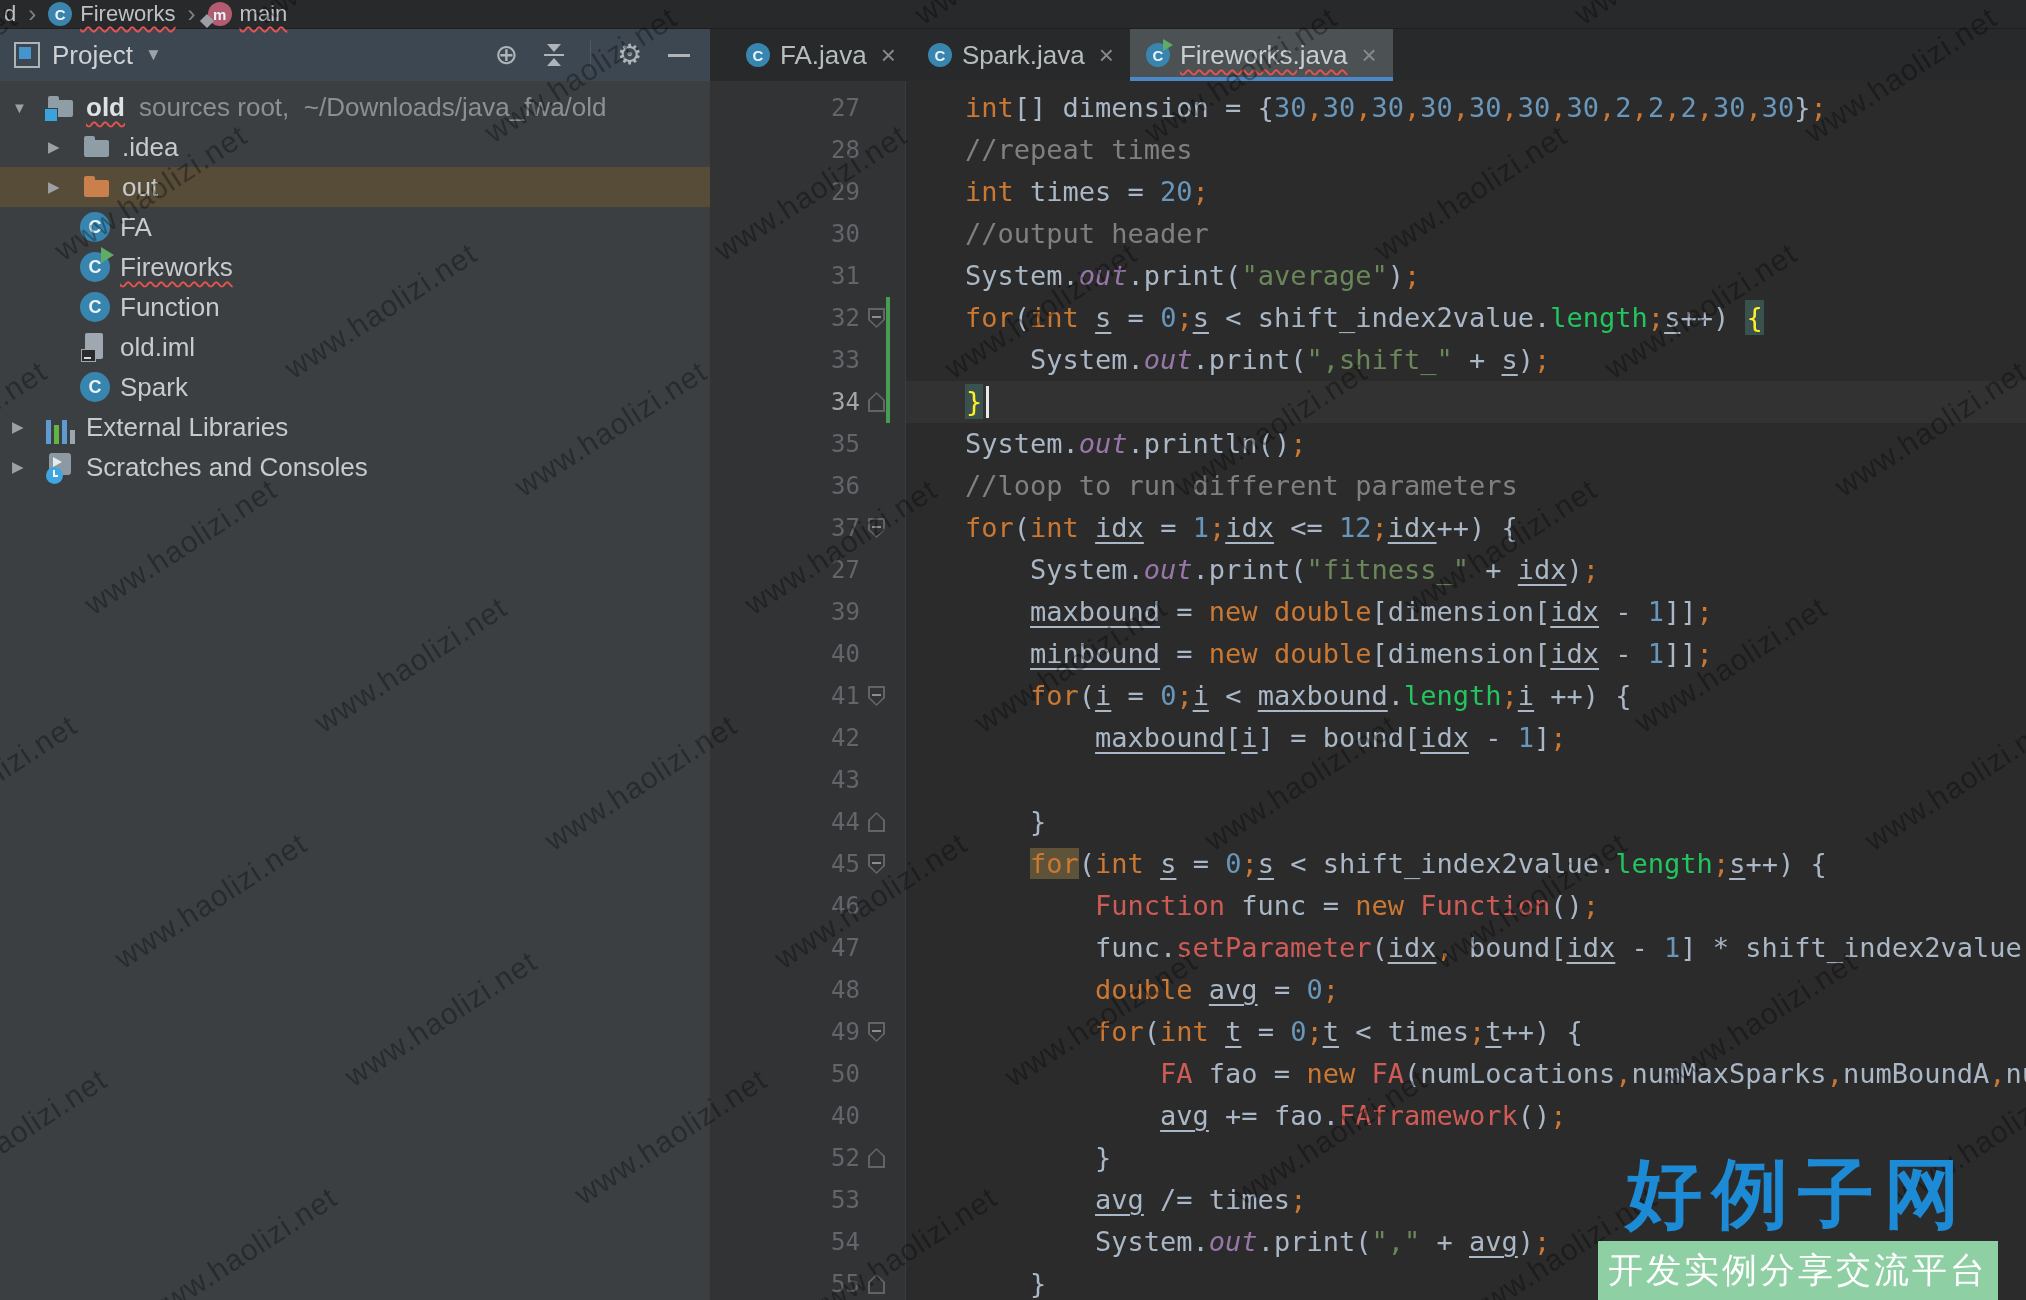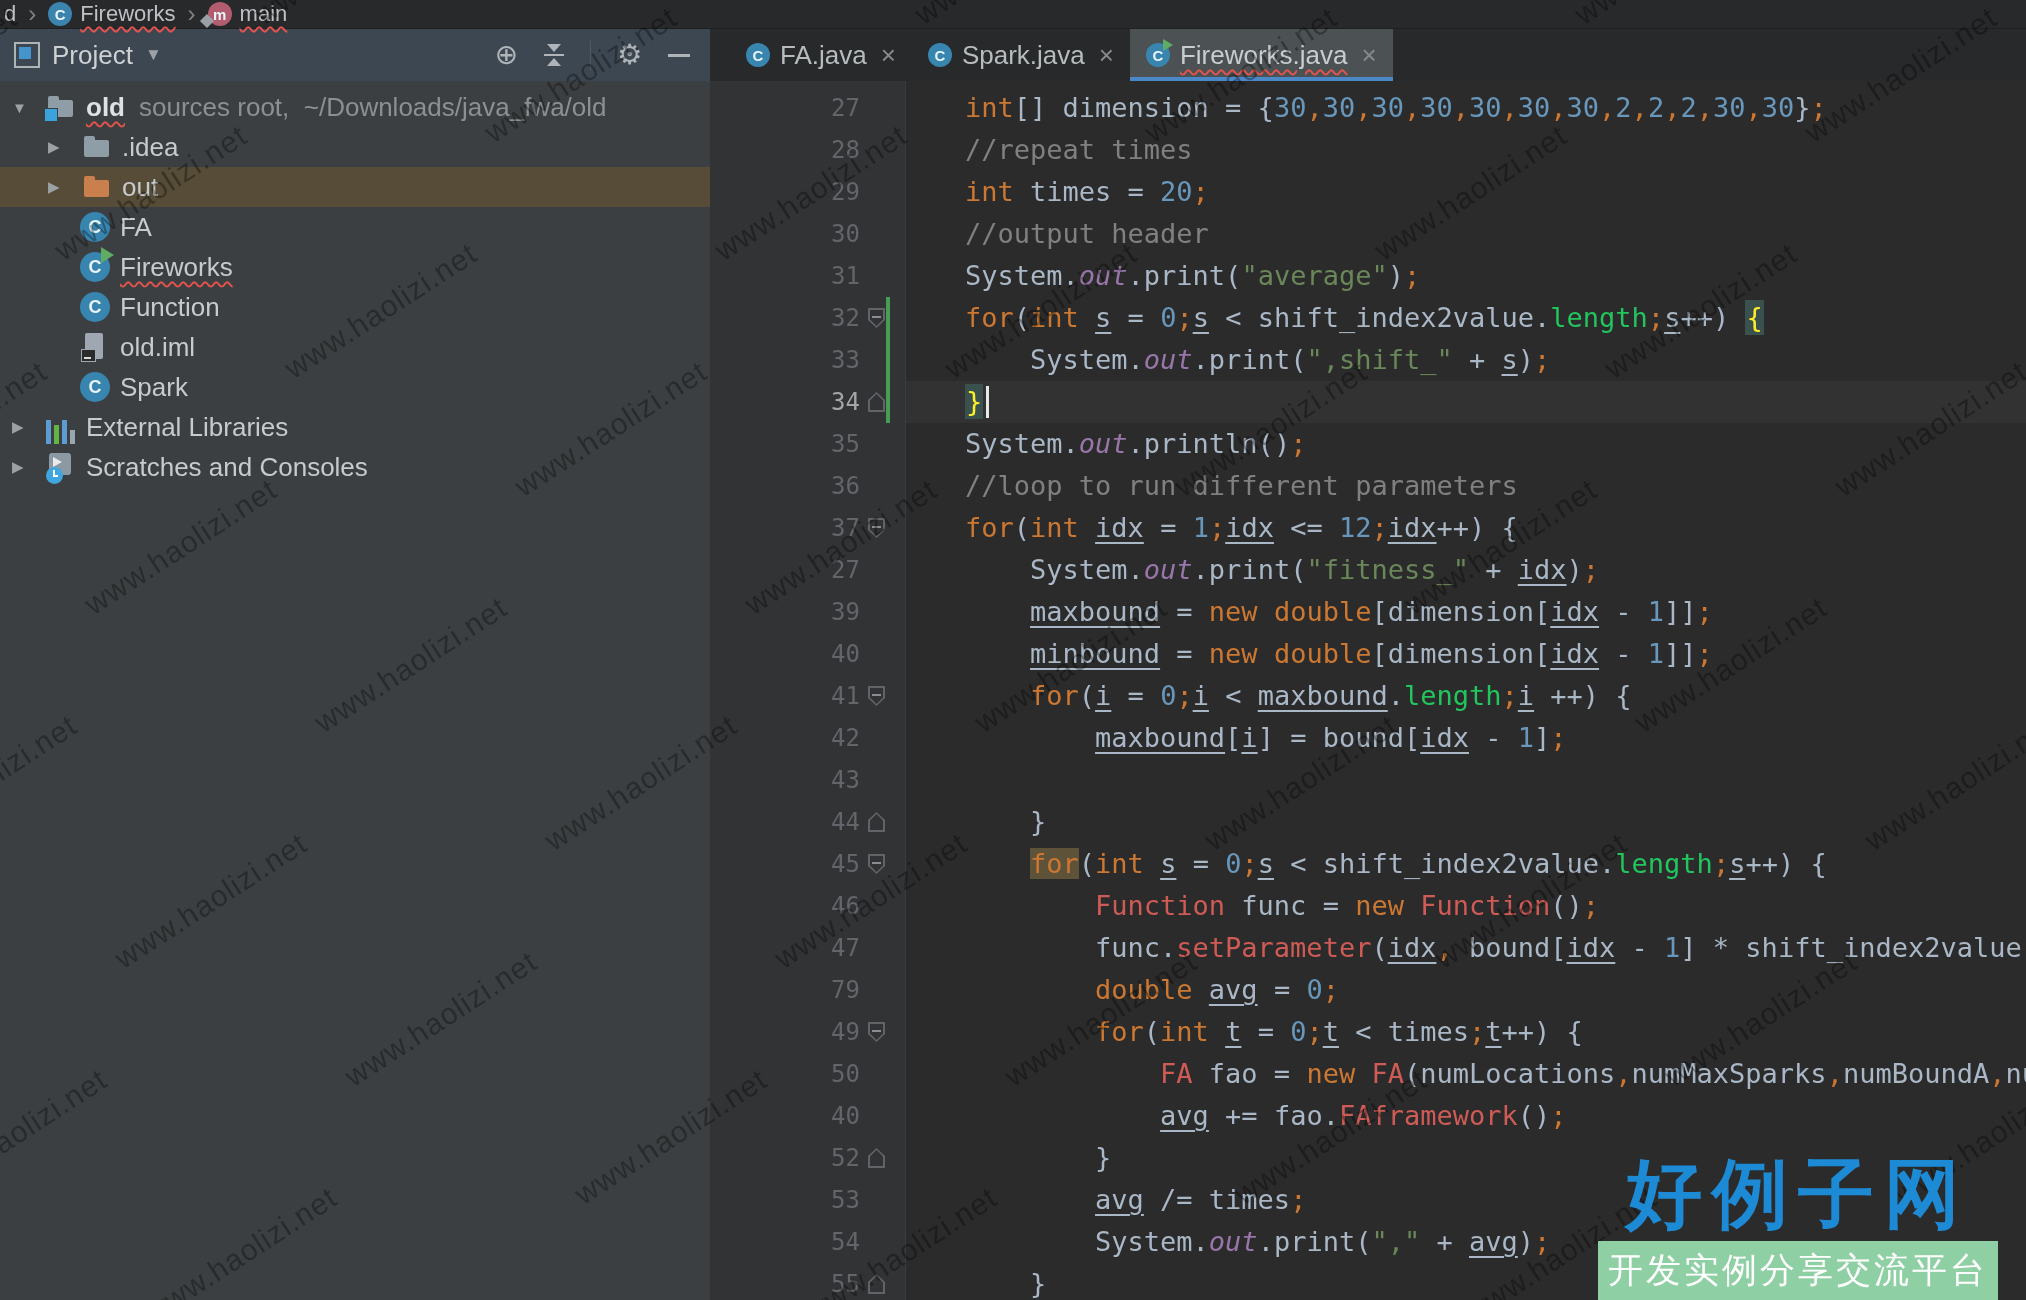--- a/index.html
+++ b/index.html
@@ -203,21 +203,21 @@
           <div class="row"><span class="ln">27</span><span class="code"><span>    </span><span class="tk-d">System.</span><span class="tk-f">out</span><span class="tk-d">.print(</span><span class="tk-s">"fitness_"</span><span class="tk-d"> + </span><span class="tk-u">idx</span><span class="tk-d">)</span><span class="tk-o">;</span></span></div>
           <div class="row"><span class="ln">39</span><span class="code"><span>    </span><span class="tk-u">maxbound</span><span class="tk-d"> = </span><span class="tk-k">new</span><span class="tk-d"> </span><span class="tk-k">double</span><span class="tk-d">[dimension[</span><span class="tk-u">idx</span><span class="tk-d"> - </span><span class="tk-n">1</span><span class="tk-d">]]</span><span class="tk-o">;</span></span></div>
           <div class="row"><span class="ln">40</span><span class="code"><span>    </span><span class="tk-u">minbound</span><span class="tk-d"> = </span><span class="tk-k">new</span><span class="tk-d"> </span><span class="tk-k">double</span><span class="tk-d">[dimension[</span><span class="tk-u">idx</span><span class="tk-d"> - </span><span class="tk-n">1</span><span class="tk-d">]]</span><span class="tk-o">;</span></span></div>
           <div class="row"><span class="ln">41</span><span class="fold fold-start"><span class="o"></span><span class="i"></span><span class="m"></span></span><span class="code"><span>    </span><span class="tk-k">for</span><span class="tk-d">(</span><span class="tk-u">i</span><span class="tk-d"> = </span><span class="tk-n">0</span><span class="tk-o">;</span><span class="tk-u">i</span><span class="tk-d"> &lt; </span><span class="tk-u">maxbound</span><span class="tk-d">.</span><span class="tk-p">length</span><span class="tk-o">;</span><span class="tk-u">i</span><span class="tk-d"> ++) {</span></span></div>
           <div class="row"><span class="ln">42</span><span class="code"><span>        </span><span class="tk-u">maxbound</span><span class="tk-d">[</span><span class="tk-u">i</span><span class="tk-d">] = bound[</span><span class="tk-u">idx</span><span class="tk-d"> - </span><span class="tk-n">1</span><span class="tk-d">]</span><span class="tk-o">;</span></span></div>
           <div class="row"><span class="ln">43</span></div>
           <div class="row"><span class="ln">44</span><span class="fold fold-end"><span class="o"></span><span class="i"></span></span><span class="code"><span>    </span><span class="tk-d">}</span></span></div>
           <div class="row"><span class="ln">45</span><span class="fold fold-start"><span class="o"></span><span class="i"></span><span class="m"></span></span><span class="code"><span>    </span><span class="tk-kh">for</span><span class="tk-d">(</span><span class="tk-k">int</span><span class="tk-d"> </span><span class="tk-u">s</span><span class="tk-d"> = </span><span class="tk-n">0</span><span class="tk-o">;</span><span class="tk-u">s</span><span class="tk-d"> &lt; shift_index2value.</span><span class="tk-p">length</span><span class="tk-o">;</span><span class="tk-u">s</span><span class="tk-d">++) {</span></span></div>
           <div class="row"><span class="ln">46</span><span class="code"><span>        </span><span class="tk-e">Function</span><span class="tk-d"> func = </span><span class="tk-k">new</span><span class="tk-d"> </span><span class="tk-e">Function</span><span class="tk-d">()</span><span class="tk-o">;</span></span></div>
           <div class="row"><span class="ln">47</span><span class="code"><span>        </span><span class="tk-d">func.</span><span class="tk-e">setParameter</span><span class="tk-d">(</span><span class="tk-u">idx</span><span class="tk-o">,</span><span class="tk-d"> bound[</span><span class="tk-u">idx</span><span class="tk-d"> - </span><span class="tk-n">1</span><span class="tk-d">] * shift_index2value[</span></span></div>
-          <div class="row"><span class="ln">79</span><span class="code"><span>        </span><span class="tk-k">double</span><span class="tk-d"> </span><span class="tk-u">avg</span><span class="tk-d"> = </span><span class="tk-n">0</span><span class="tk-o">;</span></span></div>
+          <div class="row"><span class="ln">48</span><span class="code"><span>        </span><span class="tk-k">double</span><span class="tk-d"> </span><span class="tk-u">avg</span><span class="tk-d"> = </span><span class="tk-n">0</span><span class="tk-o">;</span></span></div>
           <div class="row"><span class="ln">49</span><span class="fold fold-start"><span class="o"></span><span class="i"></span><span class="m"></span></span><span class="code"><span>        </span><span class="tk-k">for</span><span class="tk-d">(</span><span class="tk-k">int</span><span class="tk-d"> </span><span class="tk-u">t</span><span class="tk-d"> = </span><span class="tk-n">0</span><span class="tk-o">;</span><span class="tk-u">t</span><span class="tk-d"> &lt; times</span><span class="tk-o">;</span><span class="tk-u">t</span><span class="tk-d">++) {</span></span></div>
           <div class="row"><span class="ln">50</span><span class="code"><span>            </span><span class="tk-e">FA</span><span class="tk-d"> fao = </span><span class="tk-k">new</span><span class="tk-d"> </span><span class="tk-e">FA</span><span class="tk-d">(numLocations</span><span class="tk-o">,</span><span class="tk-d">numMaxSparks</span><span class="tk-o">,</span><span class="tk-d">numBoundA</span><span class="tk-o">,</span><span class="tk-d">numBound</span></span></div>
           <div class="row"><span class="ln">40</span><span class="code"><span>            </span><span class="tk-u">avg</span><span class="tk-d"> += fao.</span><span class="tk-e">FAframework</span><span class="tk-d">()</span><span class="tk-o">;</span></span></div>
           <div class="row"><span class="ln">52</span><span class="fold fold-end"><span class="o"></span><span class="i"></span></span><span class="code"><span>        </span><span class="tk-d">}</span></span></div>
           <div class="row"><span class="ln">53</span><span class="code"><span>        </span><span class="tk-u">avg</span><span class="tk-d"> /= times</span><span class="tk-o">;</span></span></div>
           <div class="row"><span class="ln">54</span><span class="code"><span>        </span><span class="tk-d">System.</span><span class="tk-f">out</span><span class="tk-d">.print(</span><span class="tk-s">","</span><span class="tk-d"> + </span><span class="tk-u">avg</span><span class="tk-d">)</span><span class="tk-o">;</span></span></div>
           <div class="row"><span class="ln">55</span><span class="fold fold-end"><span class="o"></span><span class="i"></span></span><span class="code"><span>    </span><span class="tk-d">}</span></span></div>
         </div>
     </div>
   </div>

